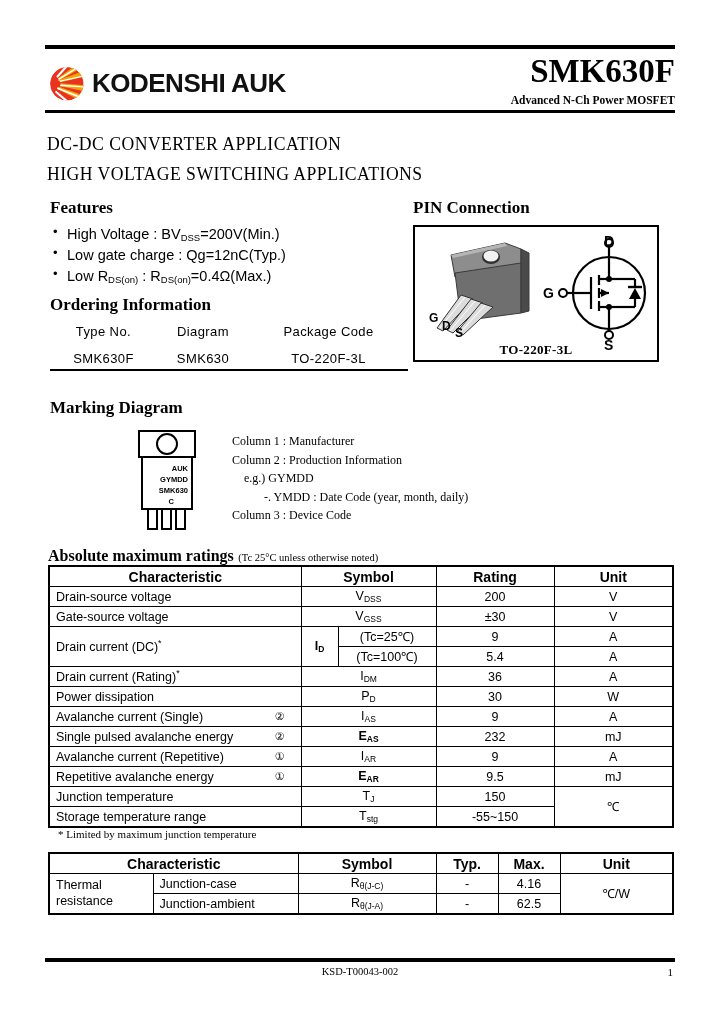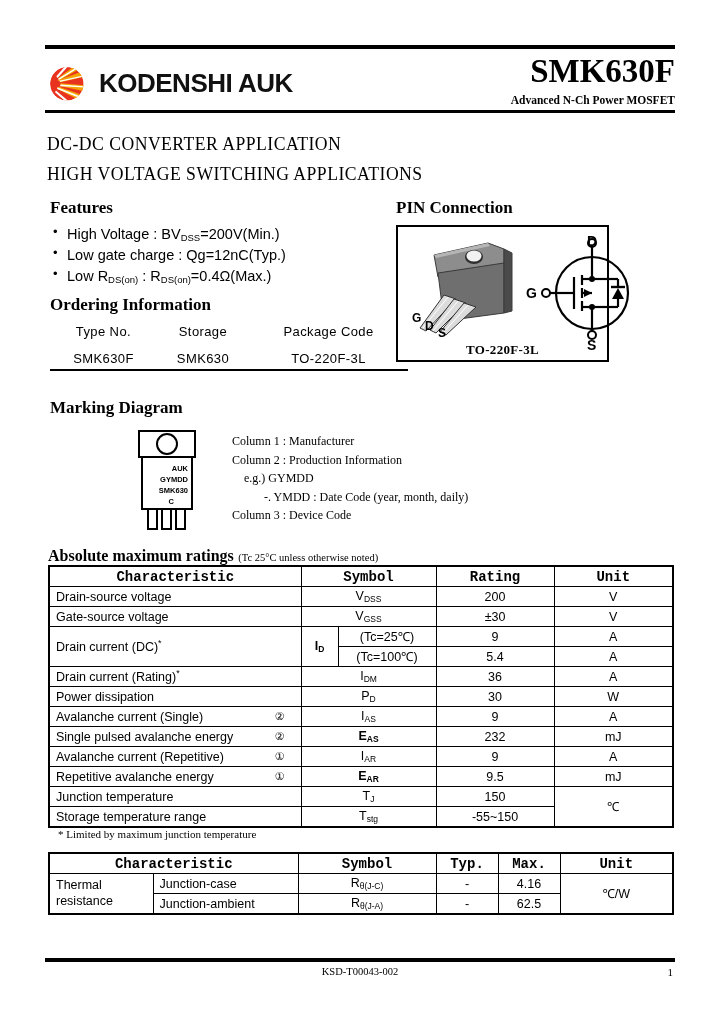--- a/index.html
+++ b/index.html
@@ -5,21 +5,21 @@
   html,body{margin:0;padding:0;background:#fff;}
   body{width:720px;height:1012px;font-family:"Liberation Sans",sans-serif;color:#000;-webkit-font-smoothing:none;}
   .page{position:relative;width:720px;height:1012px;overflow:hidden;}
 
   
   .rule-thick{height:4px;background:#000;}
   .rule-mid{height:3px;background:#000;}
 
   .head-wrap{position:absolute;left:45px;top:45px;width:630px;}
   .head-inner{display:flex;align-items:flex-end;justify-content:space-between;padding:6px 0 2px 0;}
-  .logo-block{display:flex;align-items:center;gap:12px;padding-bottom:4px;}
+  .logo-block{display:flex;align-items:center;gap:5px;padding-bottom:4px;}
   .logo-mark{width:42px;height:42px;position:relative;flex:none;}
   .logo-text{font-family:"Liberation Sans",sans-serif;font-size:26px;font-weight:600;letter-spacing:-0.5px;color:#111;white-space:nowrap;}
   .title-block{text-align:right;padding-bottom:2px;}
   .part-title{font-family:"Liberation Serif",serif;font-weight:bold;font-size:33px;letter-spacing:0px;line-height:1;}
   .part-sub{font-family:"Liberation Serif",serif;font-weight:bold;font-size:11.5px;margin-top:6px;}
 
   .apptitle{font-family:"Liberation Serif",serif;font-size:19px;letter-spacing:0.5px;
             transform:scaleX(0.93);transform-origin:left center;white-space:nowrap;}
   .app1{position:absolute;left:47px;top:133px;}
   .app2{position:absolute;left:47px;top:163px;}
@@ -34,41 +34,41 @@
   .feat-list li:before{content:"\2022";position:absolute;left:3px;top:-1px;font-size:13px;}
   sub{font-size:9.5px;vertical-align:-2px;}
 
   .ordering{position:absolute;left:50px;top:295px;width:358px;}
   .ord-table{width:100%;border-collapse:collapse;margin-top:6px;font-size:13px;}
   .ord-table td{padding:3px 0;text-align:center;letter-spacing:0.4px;}
   .ord-head td{padding-bottom:9px;}
   .ord-rule{border-bottom:2px solid #000;}
 
   
-  .pinconn{position:absolute;left:396px;top:198px;width:213px;}
+  .pinconn{position:absolute;left:413px;top:198px;width:246px;}
   .pin-box{margin-top:7px;border:2px solid #000;height:133px;position:relative;background:#fff;}
   .pkg-caption{position:absolute;left:0;right:0;bottom:2px;text-align:center;font-family:"Liberation Serif",serif;font-size:13px;font-weight:bold;letter-spacing:0.3px;}
   .lead-lab{position:absolute;font-size:12px;font-weight:bold;font-family:"Liberation Sans",sans-serif;}
 
   
   .marking{position:absolute;left:50px;top:398px;width:620px;}
   .mark-body{display:flex;gap:22px;margin-top:10px;}
   .mark-draw{width:80px;flex:none;position:relative;height:105px;}
   .mark-notes{font-size:12px;line-height:1.55;padding-top:4px;font-family:Liberation Serif, serif;}
   .mark-notes .ind1{padding-left:12px;}
   .mark-notes .ind2{padding-left:32px;}
 
   
   .amr-head{position:absolute;left:48px;top:547px;}
   .amr-head .t{font-family:"Liberation Serif",serif;font-weight:bold;font-size:16px;}
   .amr-head .s{font-family:"Liberation Serif",serif;font-size:10.5px;}
 
   table.dt{border-collapse:collapse;width:624px;table-layout:fixed;}
   table.dt td,table.dt th{border:1px solid #000;font-size:12.5px;padding:0;height:19px;}
-  table.dt th{font-family:Liberation Mono, monospace;font-weight:bold;font-size:14px;}
+  table.dt th{font-family:Liberation Sans, sans-serif;font-weight:bold;font-size:14px;}
   .tbl1{position:absolute;left:48px;top:565px;}
   .tbl2{position:absolute;left:48px;top:852px;}
   .ctr{text-align:center;}
   .lft{text-align:left;padding-left:6px !important;}
   .sym{font-size:12.5px;}
   .sym sub{font-size:8.5px;}
   table.dt{border:2px solid #000;}
   .note-mark{float:right;margin-right:16px;font-size:11px;}
   .foot-note{position:absolute;left:58px;top:828px;font-family:"Liberation Serif",serif;font-size:11px;}
 
@@ -134,21 +134,21 @@
       <li>Low R<sub>DS(on)</sub> : R<sub>DS(on)</sub>=0.4Ω(Max.)</li>
     </ul>
   </div>
 
   <div class="ordering">
     <div class="sec-h">Ordering Information</div>
     <table class="ord-table">
       <tbody>
           <tr class="ord-head">
         <td>Type No.</td>
-        <td>Storage</td>
+        <td>Diagram</td>
         <td>Package Code</td>
       </tr>
       <tr>
         <td>SMK630F</td>
         <td>SMK630</td>
         <td>TO-220F-3L</td>
       </tr>
     </tbody>
       </table>
     <div class="ord-rule"></div>

